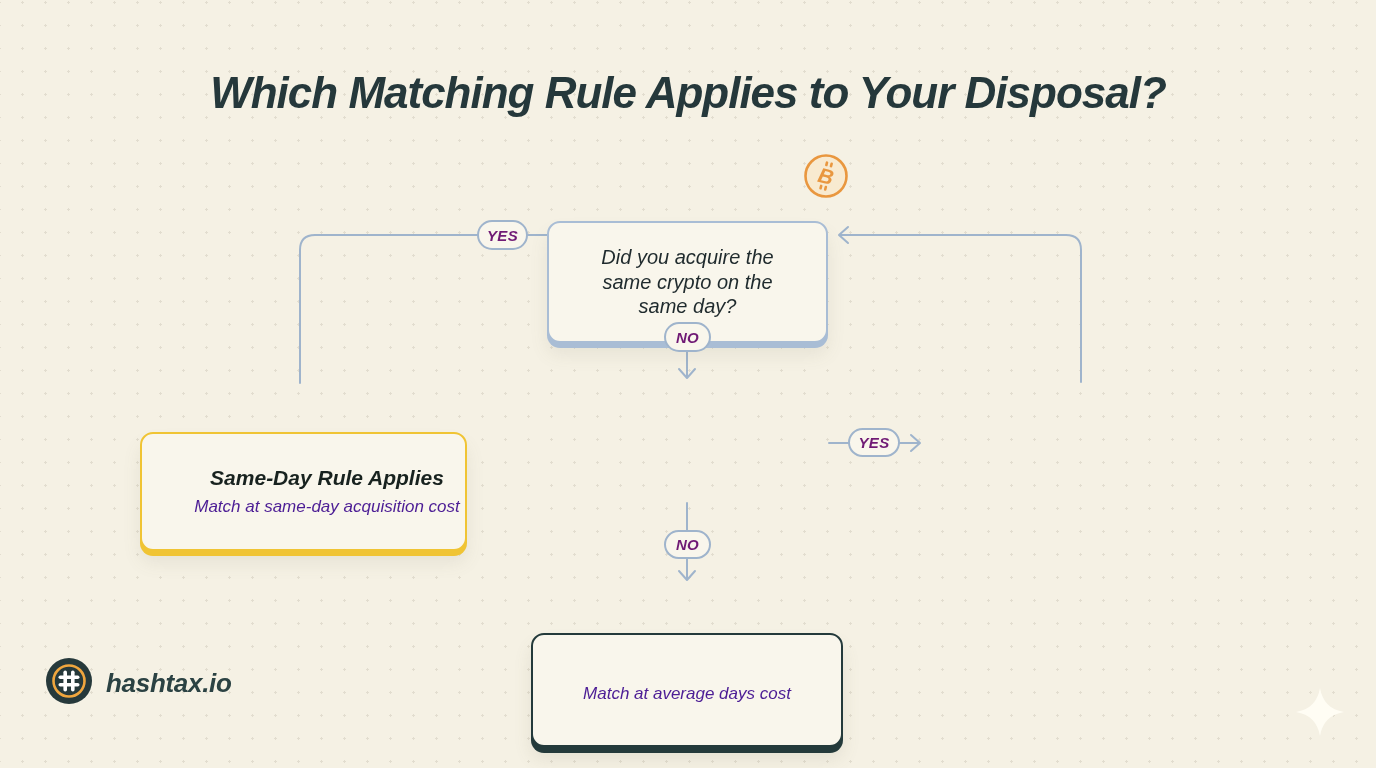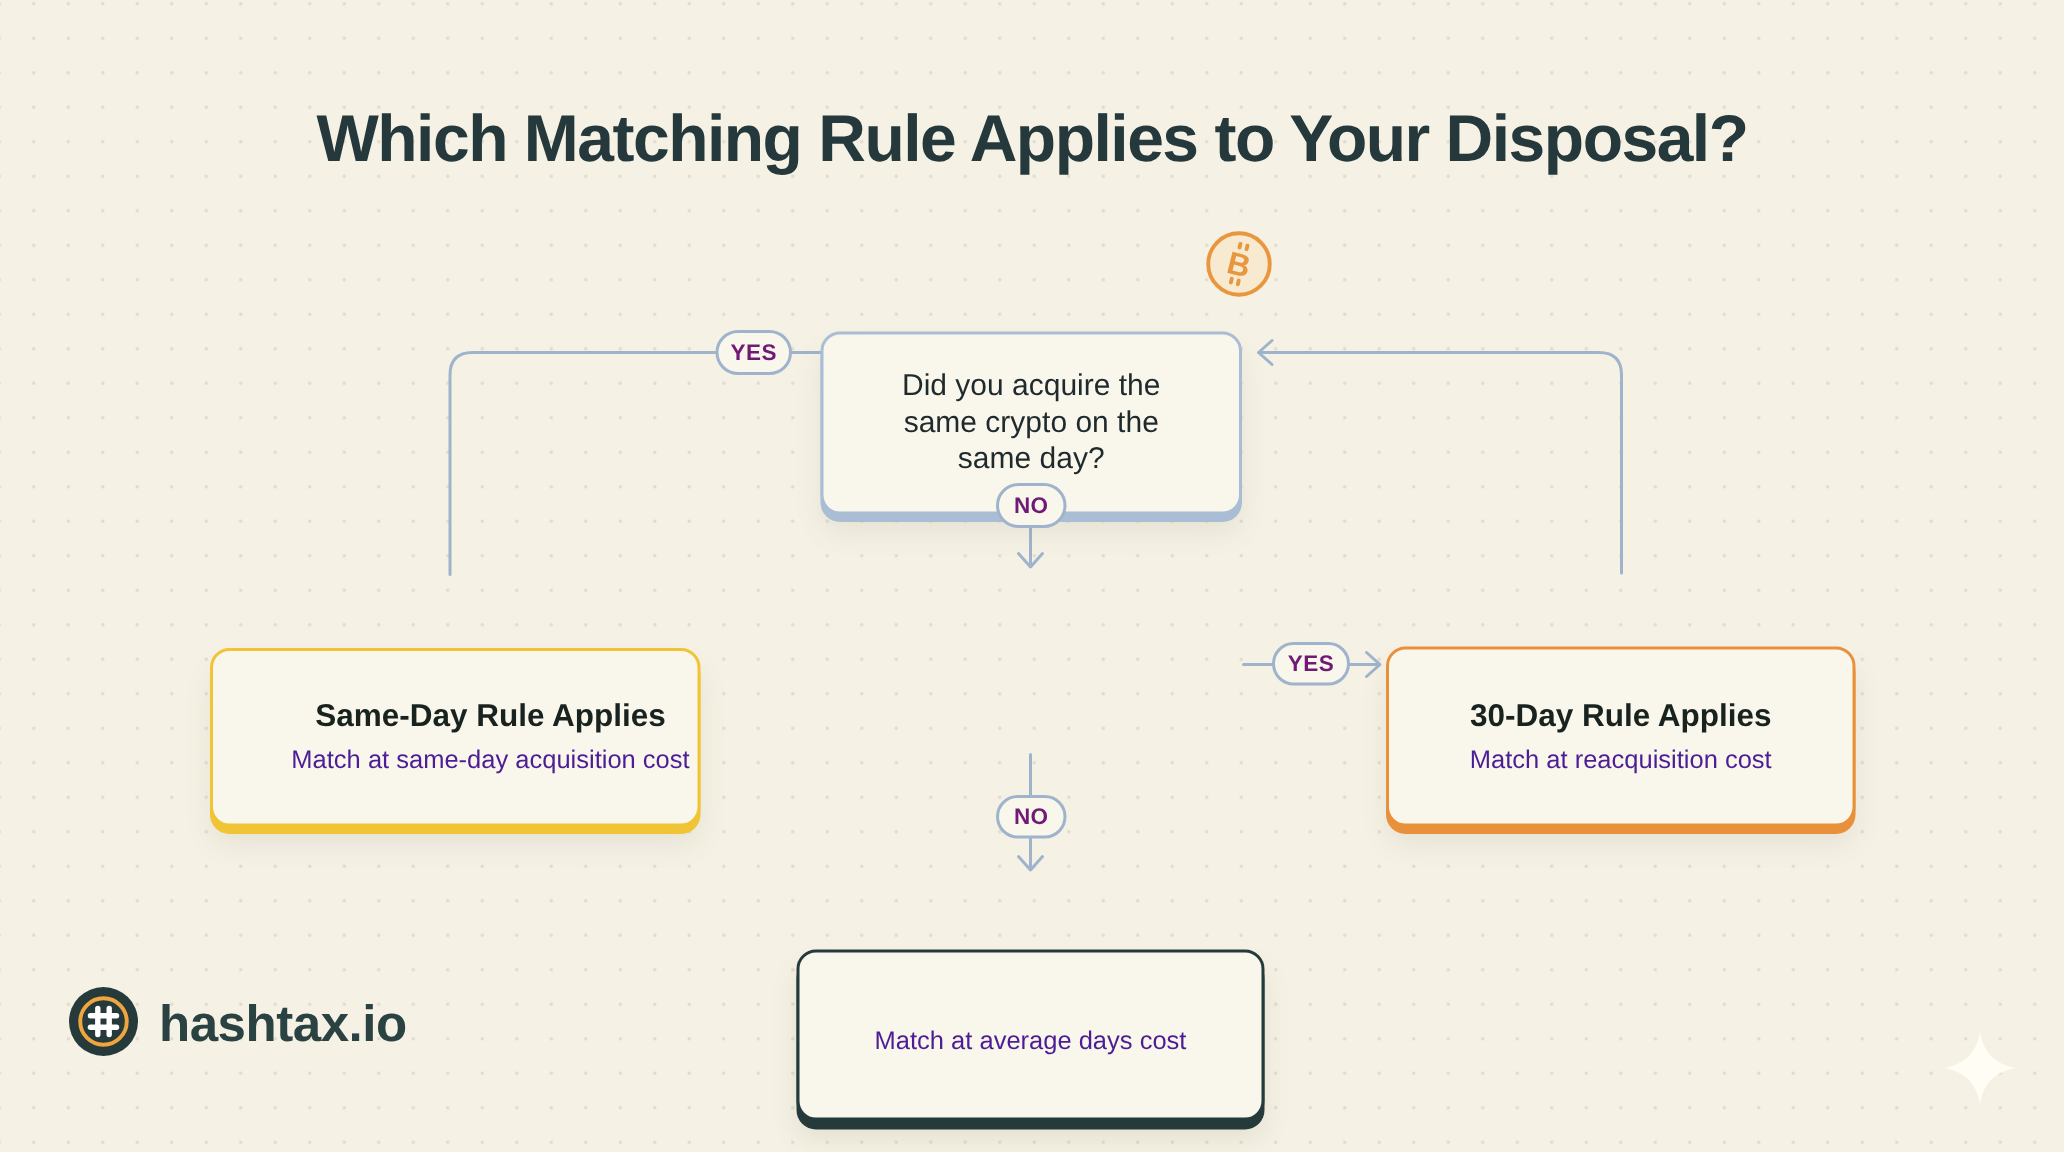--- a/index.html
+++ b/index.html
@@ -3,21 +3,21 @@
 <meta charset="utf-8">
 <style>
   :root{
     --background:#f5f1e4; --ink:#25383b; --question-text:#1f2a2d; --line:#9fb4cc;
     --box-fill:#f9f6ec; --blue-accent:#a9bdd5; --same-day-accent:#f0c434;
     --thirty-day-accent:#e8913a; --section-104-accent:#243a3b; --bitcoin-orange:#e9973f;
     --brand-dark:#2b4243; --dot-grid:#dbd6c8; --sparkle:#fffdf4;
   }
   html,body{margin:0;padding:0;}
   body{font-family:"Liberation Sans",sans-serif;background:var(--background);}
-  .canvas{position:relative;width:1376px;height:768px;background:var(--background);overflow:hidden;}
+  .canvas{position:relative;width:1376px;height:768px;background:var(--background);overflow:hidden;font-style:italic;}
   .dots{position:absolute;inset:0;
     background-image:radial-gradient(circle, var(--dot-grid) 1.1px, transparent 1.4px);
     background-size:23px 23px;background-position:11px 14px;opacity:.75;pointer-events:none;}
   .title{position:absolute;top:68px;left:0;width:100%;margin:0;text-align:center;
     font-size:44px;font-weight:bold;letter-spacing:-1px;color:var(--ink);}
   .connectors{position:absolute;inset:0;z-index:1;pointer-events:none;}
   .conn{stroke:var(--line);stroke-width:2;fill:none;stroke-linecap:round;stroke-linejoin:round;}
   .box{position:absolute;z-index:2;background:var(--box-fill);border:2px solid var(--blue-accent);
     border-radius:13px;display:flex;flex-direction:column;align-items:center;justify-content:center;
     box-sizing:border-box;text-align:center;
@@ -35,21 +35,21 @@
     box-shadow:0 6px 0 var(--section-104-accent), 0 12px 18px rgba(110,110,85,.12);}
   .pill{position:absolute;z-index:3;background:var(--box-fill);border:2px solid var(--line);
     border-radius:16px;display:flex;align-items:center;justify-content:center;box-sizing:border-box;
     font-size:15px;font-weight:bold;color:#701a75;letter-spacing:.3px;}
   .pill-yes-left{left:477px;top:220px;width:51px;height:30px;}
   .pill-no-1{left:664px;top:322px;width:47px;height:30px;}
   .pill-yes-right{left:848px;top:428px;width:52px;height:29px;}
   .pill-no-2{left:664px;top:530px;width:47px;height:29px;}
   .badge{position:absolute;left:804px;top:154px;width:44px;height:44px;z-index:4;}
   .brand{position:absolute;left:46px;top:658px;display:flex;align-items:center;gap:14px;z-index:2;}
-  .brand-name{font-size:34px;font-weight:bold;color:var(--brand-dark);letter-spacing:-.3px;}
+  .brand-name{font-size:26px;font-weight:bold;color:var(--brand-dark);letter-spacing:-.3px;}
   .sparkle{position:absolute;left:1294px;top:686px;width:52px;height:52px;z-index:1;}
 </style>
 </head>
 <body>
 
 <div class="canvas">
   <div class="dots"></div>
 
   <h1 class="title">Which Matching Rule Applies to Your Disposal?</h1>
 
@@ -94,24 +94,20 @@
   </div>
   <div class="pill pill-no-2">
     <span>NO</span>
   </div>
 
   <div class="box same-day">
     <p class="outcome-title">Same-Day Rule Applies</p>
     <p class="outcome-sub">Match at same-day acquisition cost</p>
   </div>
 
-  <div class="box thirty-day">
-    <p class="outcome-title">30-Day Rule Applies</p>
-    <p class="outcome-sub">Match at reacquisition cost</p>
-  </div>
 
   <div class="box s104">
     <p class="outcome-sub">Match at average days cost</p>
   </div>
 
   <div class="brand">
     <span>
       <svg width="46" height="46" viewBox="0 0 46 46">
         <circle cx="23" cy="23" r="23" fill="#26393b"></circle>
         <circle cx="23" cy="23" r="15.5" fill="none" stroke="#f0a63e" stroke-width="2.6"></circle>

